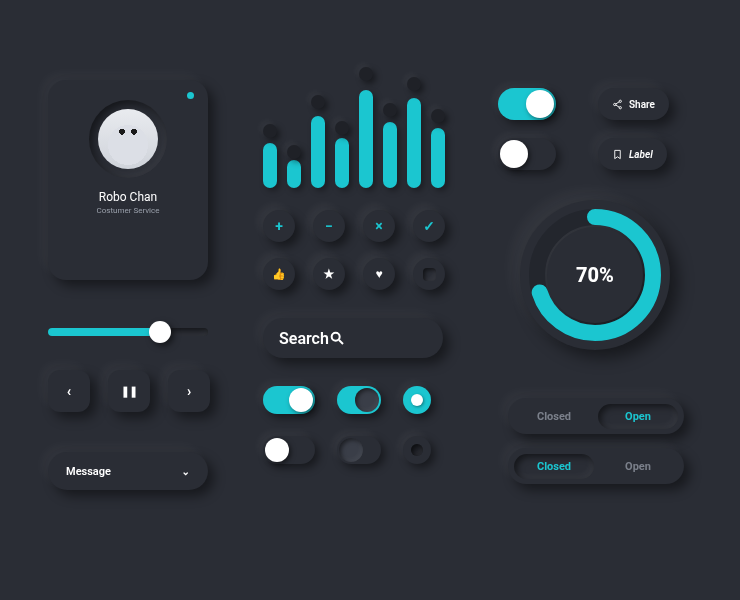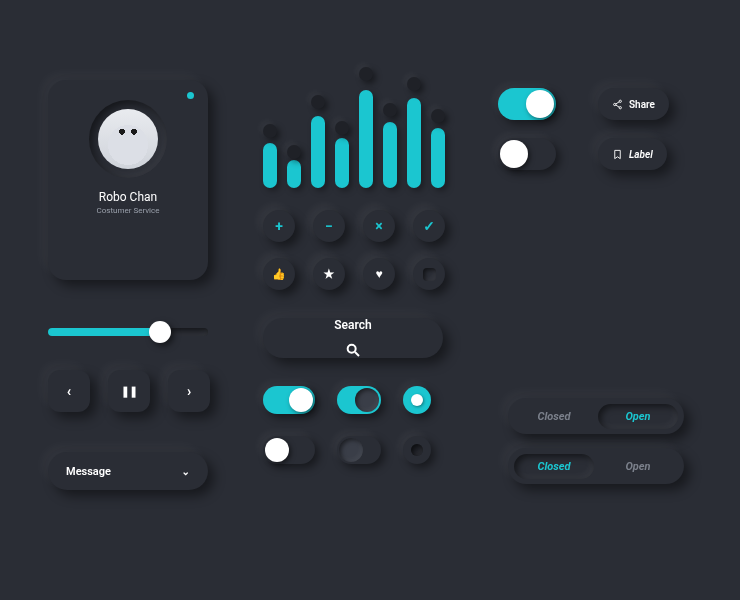--- a/index.html
+++ b/index.html
@@ -101,21 +101,21 @@
     width: 160px; height: 38px; border-radius: 19px;
     display: flex; align-items: center; justify-content: space-between;
     padding: 0 18px; font-size: 11px; font-weight: 600; cursor:pointer;
   }
 
   
   .search-pill {
     position: absolute; left: 263px; top: 318px;
     width: 180px; height: 40px; border-radius: 20px;
     display: flex; align-items: center; padding: 0 16px;
-    font-size: 12px; font-weight: 600; justify-content: space-between; cursor:text;flex-direction:column;
+    font-size: 16px; font-weight: 600; cursor:text;
   }
 
   
   .sw { height: 28px; border-radius: 14px; position: relative; cursor:pointer;
     box-shadow: 4px 4px 8px rgba(0,0,0,0.45), -4px -4px 8px rgba(255,255,255,0.05); }
   .sw .knob { position: absolute; top: 2px; width: 24px; height: 24px; border-radius: 50%; background:#fff;
     box-shadow: 2px 2px 5px rgba(0,0,0,0.5); }
   .sw .knob-dark { background: #3a3e48; box-shadow: inset 2px 2px 4px rgba(0,0,0,0.5), inset -2px -2px 4px rgba(255,255,255,0.06); }
   .sw-on { background: #1bc6d0; }
   .sw-off { background: #2a2d35; }
@@ -138,21 +138,21 @@
     box-shadow: 8px 8px 16px rgba(0,0,0,0.45), -8px -8px 16px rgba(255,255,255,0.05);
     display:flex; align-items:center; justify-content:center; background:#2a2d35; }
   .ring-svg { position:absolute; inset:0; }
   .ring-center { width: 96px; height:96px; border-radius:50%; background:#2a2d35;
     box-shadow: 4px 4px 8px rgba(0,0,0,0.4), -4px -4px 8px rgba(255,255,255,0.05);
     display:flex; align-items:center; justify-content:center; font-weight:800; font-size:20px; }
 
   
   .seg { height: 36px; border-radius: 18px; display:flex; align-items:center;
     padding: 0 6px; gap: 4px; font-size:11px; font-weight:700; }
-  .seg div { flex:1; text-align:center; padding: 6px 10px; border-radius:14px; cursor:pointer;font-style:italic; }
+  .seg div { flex:1; text-align:center; padding: 6px 10px; border-radius:14px; cursor:pointer; }
   .seg .muted { color:#7b808b; }
   .seg .accent { color:#1bc6d0; }
   .seg .sel { box-shadow: inset 3px 3px 6px rgba(0,0,0,0.5), inset -3px -3px 6px rgba(255,255,255,0.05); }
 
   svg { display:block; }
 </style>
 </head>
 <body>
 
 <div class="canvas">
@@ -315,20 +315,27 @@
     <div class="tiny-btn neo">
       <span>
         <svg width="11" height="11" viewBox="0 0 24 24" fill="none" stroke="#fff" stroke-width="2">
             <path d="M6 3h12v18l-6-4-6 4z"></path>
           </svg>
       </span>
       <span>Label</span>
     </div>
   </div>
 
+  <div class="ring-box">
+    <svg class="ring-svg" viewBox="0 0 150 150">
+      <circle cx="75" cy="75" r="58" fill="none" stroke="#23262d" stroke-width="16"></circle>
+      <circle id="ring-arc" cx="75" cy="75" r="58" fill="none" stroke="#1bc6d0" stroke-width="16" stroke-linecap="round" transform="rotate(-90 75 75)" stroke-dasharray="364.424747816416" stroke-dashoffset="109.32742434492482"></circle>
+    </svg>
+    <div class="ring-center">70%</div>
+  </div>
 
   <div class="seg neo" style="position:absolute; left:508px; top:398px; width:176px;">
     <div class="muted">Closed</div>
     <div class="accent sel">Open</div>
   </div>
   <div class="seg neo" style="position:absolute; left:508px; top:448px; width:176px;">
     <div class="accent sel">Closed</div>
     <div class="muted">Open</div>
   </div>
 

